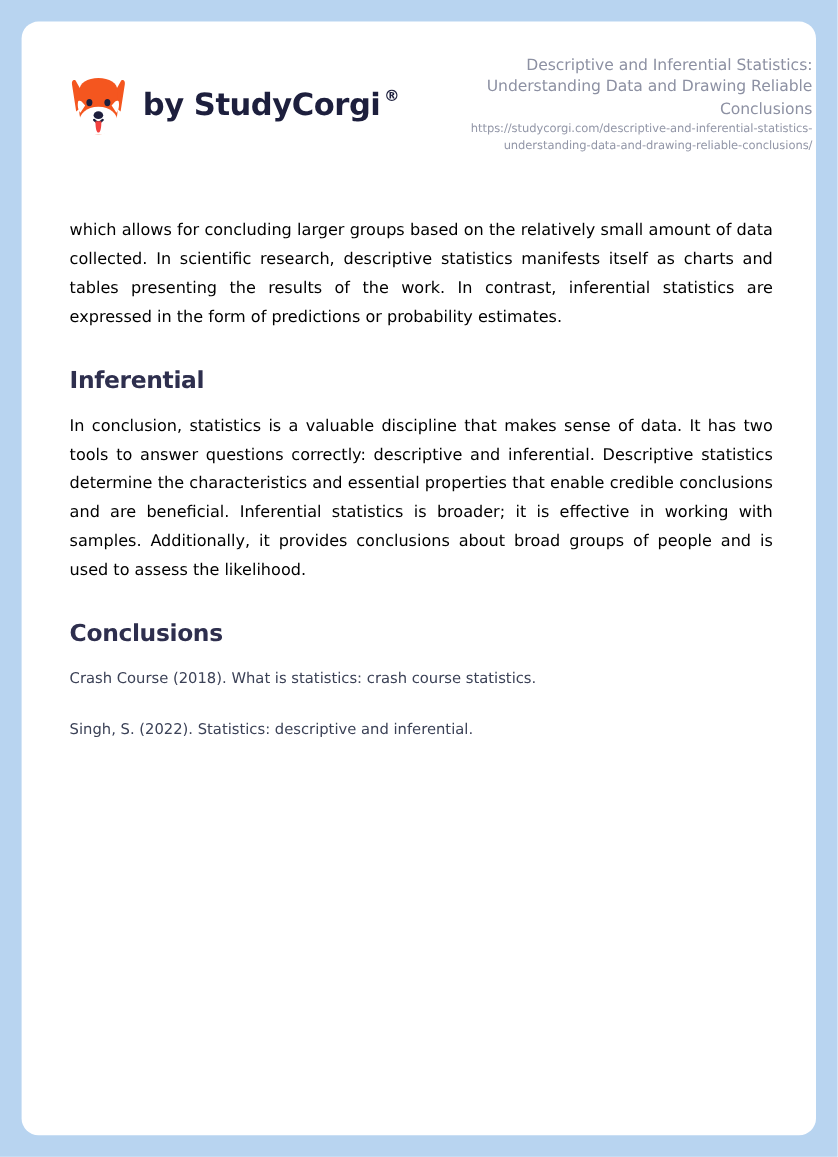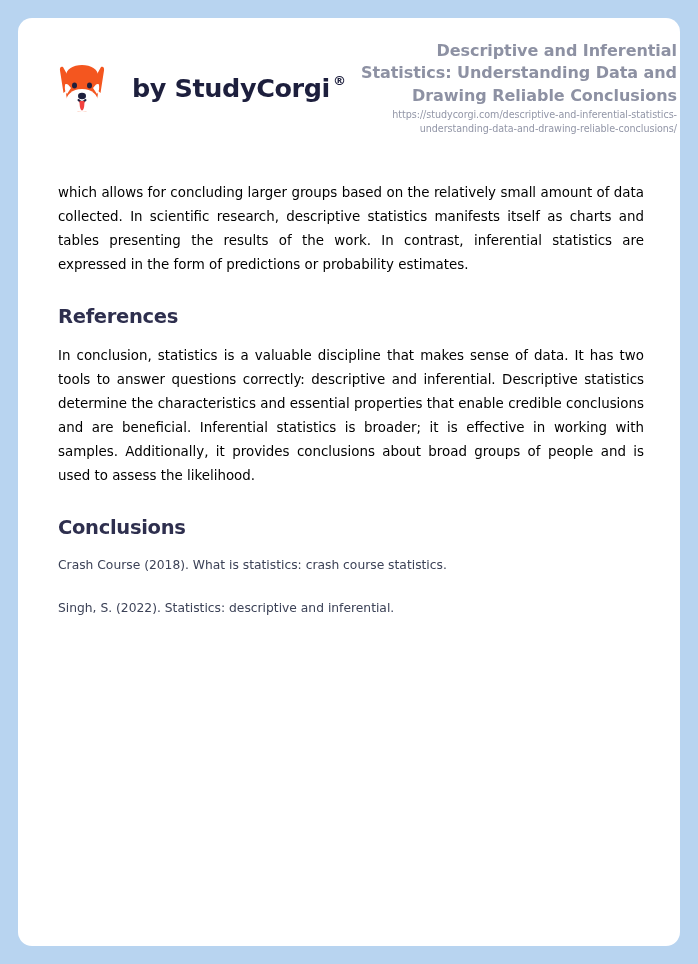--- a/index.html
+++ b/index.html
@@ -35,21 +35,21 @@
     display: flex;
     align-items: center;
     justify-content: space-between;
     padding: 0 0px 0 40px;
     box-sizing: border-box;
   }
 
   .brand {
     display: flex;
     align-items: center;
-    gap: 26px;
+    gap: 13px;
     margin-top: 6px;
   }
 
   .brand-logo {
     width: 48px;
     height: 52px;
     flex: 0 0 auto;
     display: block;
   }
 
@@ -73,22 +73,22 @@
   }
 
   .header-meta {
     text-align: right;
     padding-right: 3px;
     max-width: 335px;
     margin-top: 4px;
   }
 
   .header-title {
-    font-size: 16px;
-    font-weight: bold;
+    font-size: 13px;
+    font-weight: normal;
     color: #8d91a3;
     line-height: 1.42;
     letter-spacing: -0.05px;
   }
 
   .header-url {
     font-size: 9.6px;
     color: #9296a7;
     line-height: 1.45;
     margin-top: 0;
@@ -164,21 +164,21 @@
       <div class="header-title">Descriptive and Inferential Statistics: Understanding Data and Drawing Reliable Conclusions</div>
       <div class="header-url">https://studycorgi.com/descriptive-and-inferential-statistics-understanding-data-and-drawing-reliable-conclusions/</div>
     </div>
 
   </div>
 
   <div class="doc-body">
 
     <p class="para">which allows for concluding larger groups based on the relatively small amount of data collected. In scientific research, descriptive statistics manifests itself as charts and tables presenting the results of the work. In contrast, inferential statistics are expressed in the form of predictions or probability estimates.</p>
 
-    <h2 class="section-heading">References</h2>
+    <h2 class="section-heading">Inferential</h2>
     <p class="para">In conclusion, statistics is a valuable discipline that makes sense of data. It has two tools to answer questions correctly: descriptive and inferential. Descriptive statistics determine the characteristics and essential properties that enable credible conclusions and are beneficial. Inferential statistics is broader; it is effective in working with samples. Additionally, it provides conclusions about broad groups of people and is used to assess the likelihood.</p>
 
     <h2 class="section-heading">Conclusions</h2>
     <div class="references-list">
       <p class="reference-item">Crash Course (2018). What is statistics: crash course statistics.</p>
       <p class="reference-item">Singh, S. (2022). Statistics: descriptive and inferential.</p>
     </div>
 
   </div>
 

